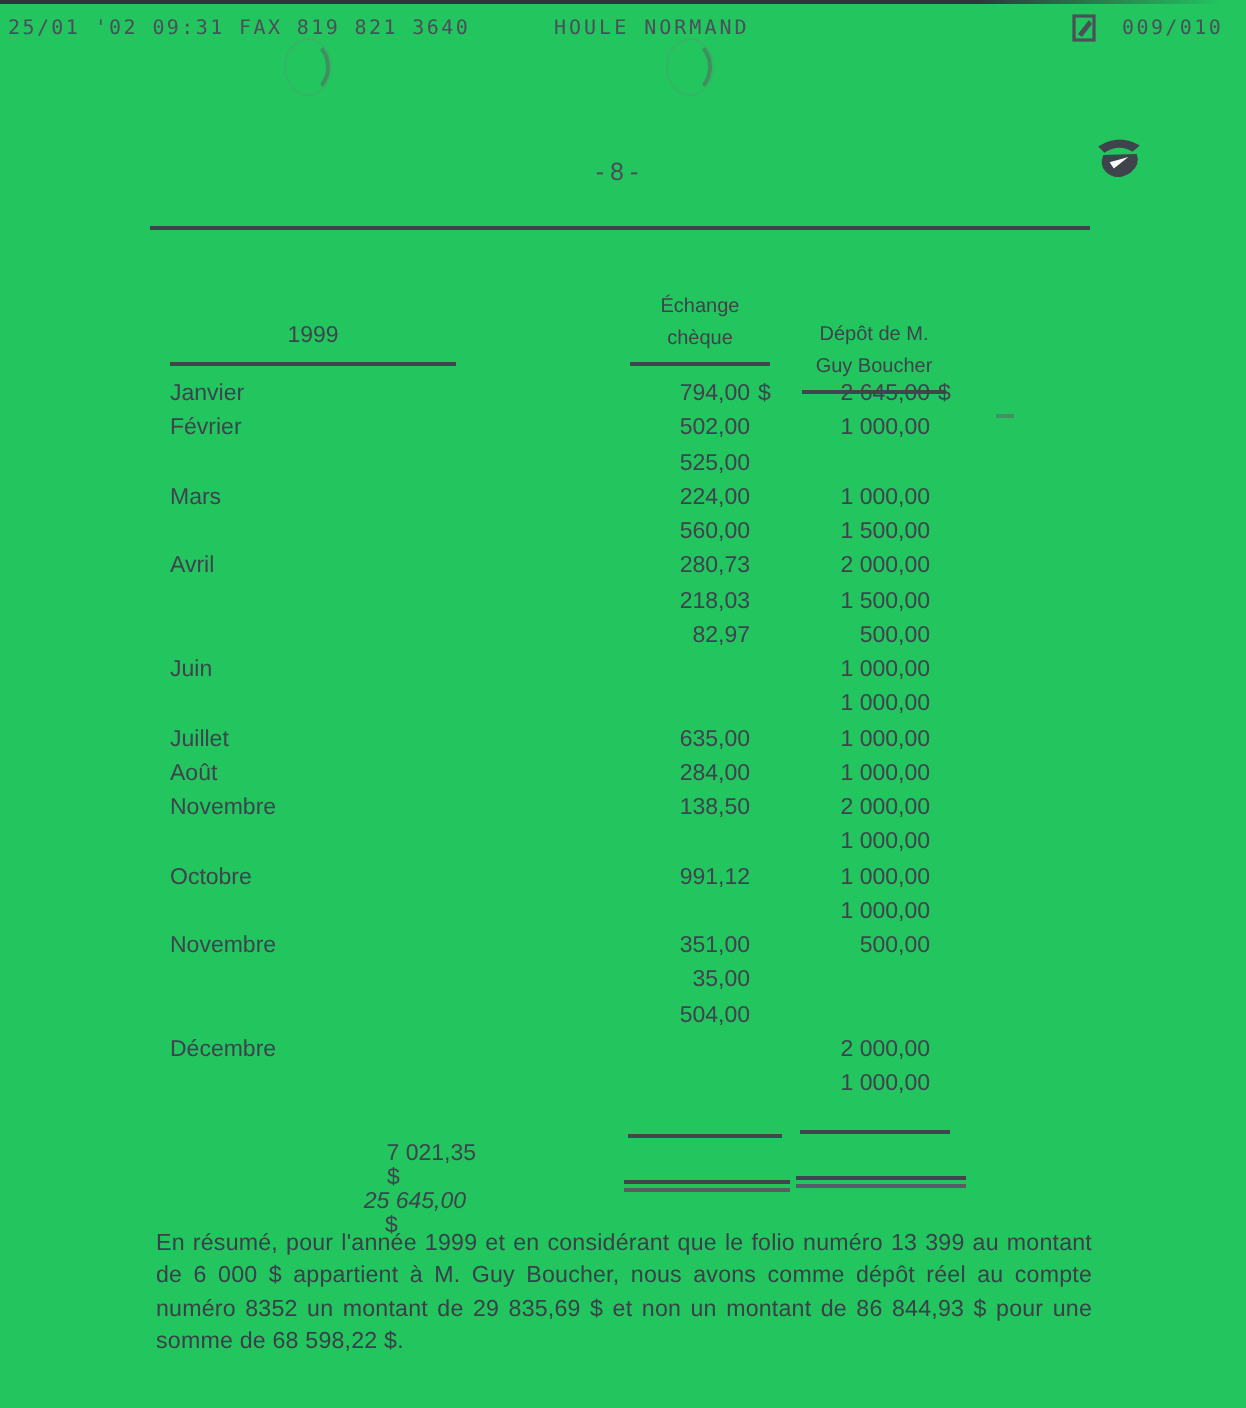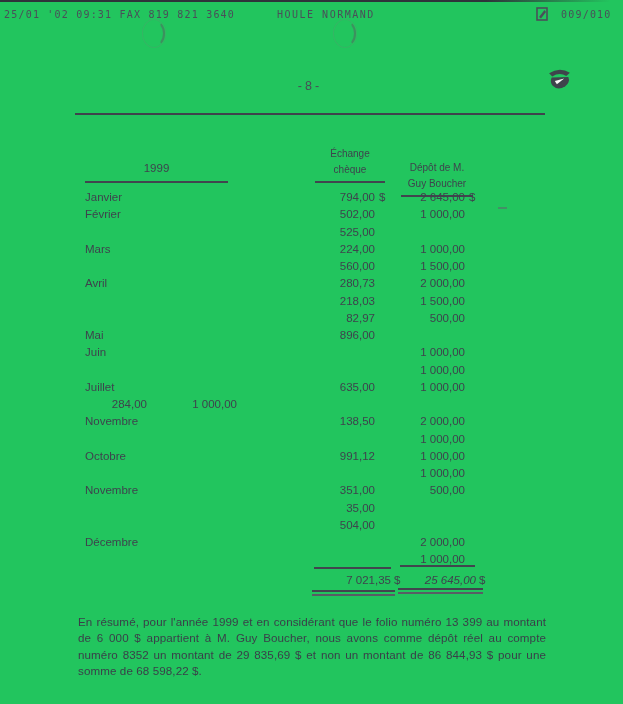--- a/index.html
+++ b/index.html
@@ -46,21 +46,21 @@
   .c-month{width:228px;}
   .c-ech{width:62px;text-align:right;}
   .c-cur{width:18px;padding-left:4px;}
   .c-dep{width:68px;text-align:right;}
   .c-depcur{width:16px;padding-left:4px;}
   
   .rule{position:absolute;height:2px;background:#41454e;}
   .rule-ech-top{left:314px;top:567px;width:77px;}
   .rule-dep-top{left:400px;top:565px;width:75px;}
   .total-row{position:absolute;left:85px;top:571px;display:flex;height:17px;
-    align-items:center;font-size:11.5px;white-space:nowrap;}
+    align-items:center;font-size:11.5px;white-space:nowrap;flex-direction:column;}
   .t-month{width:228px;}
   .t-ech{width:78px;text-align:right;}
   .t-cur{width:14px;padding-left:3px;}
   .t-dep{width:68px;text-align:right;font-style:italic;}
   .t-depcur{width:16px;padding-left:3px;}
   .dbl{position:absolute;height:2px;border-top:2px solid #41454e;border-bottom:2px solid #585d65;}
   .dbl-ech{left:312px;top:590px;width:83px;}
   .dbl-dep{left:398px;top:588px;width:85px;}
   
   .summary{position:absolute;left:78px;top:614px;width:468px;
@@ -166,27 +166,20 @@
       <span class="c-depcur"></span>
     </div>
       <div class="trow">
       <span class="c-month"></span>
       <span class="c-ech">82,97</span>
       <span class="c-cur"></span>
       <span class="c-dep">500,00</span>
       <span class="c-depcur"></span>
     </div>
       <div class="trow">
-      <span class="c-month">Mai</span>
-      <span class="c-ech">896,00</span>
-      <span class="c-cur"></span>
-      <span class="c-dep"></span>
-      <span class="c-depcur"></span>
-    </div>
-      <div class="trow">
       <span class="c-month">Juin</span>
       <span class="c-ech"></span>
       <span class="c-cur"></span>
       <span class="c-dep">1 000,00</span>
       <span class="c-depcur"></span>
     </div>
       <div class="trow">
       <span class="c-month"></span>
       <span class="c-ech"></span>
       <span class="c-cur"></span>
@@ -194,20 +187,21 @@
       <span class="c-depcur"></span>
     </div>
       <div class="trow">
       <span class="c-month">Juillet</span>
       <span class="c-ech">635,00</span>
       <span class="c-cur"></span>
       <span class="c-dep">1 000,00</span>
       <span class="c-depcur"></span>
     </div>
       <div class="trow">
+      <span class="c-month">Août</span>
       <span class="c-ech">284,00</span>
       <span class="c-cur"></span>
       <span class="c-dep">1 000,00</span>
       <span class="c-depcur"></span>
     </div>
       <div class="trow">
       <span class="c-month">Novembre</span>
       <span class="c-ech">138,50</span>
       <span class="c-cur"></span>
       <span class="c-dep">2 000,00</span>

